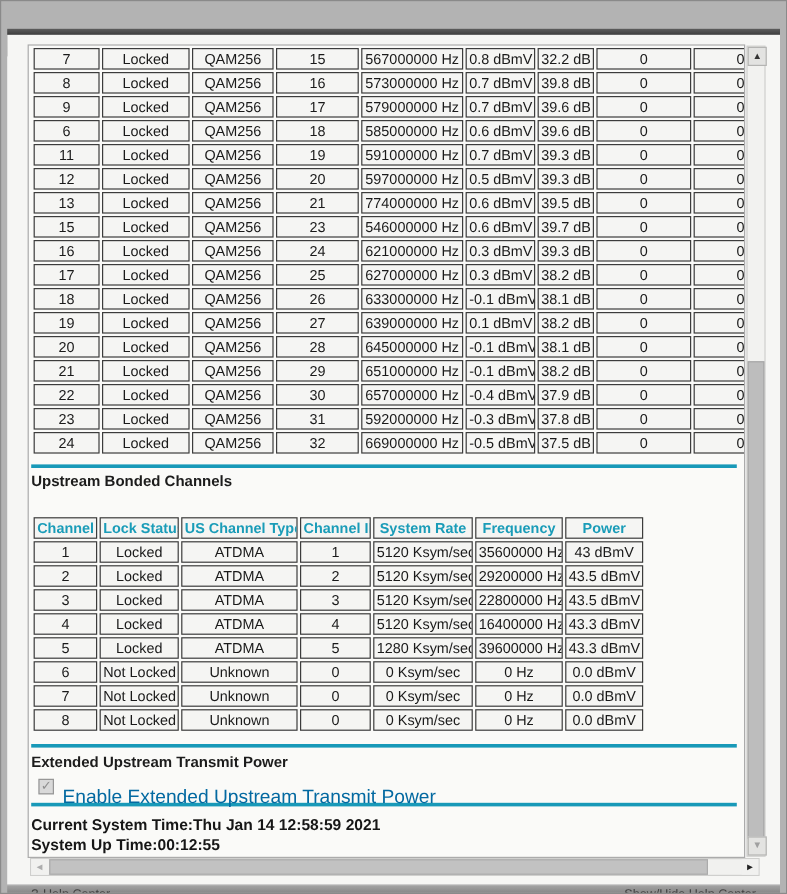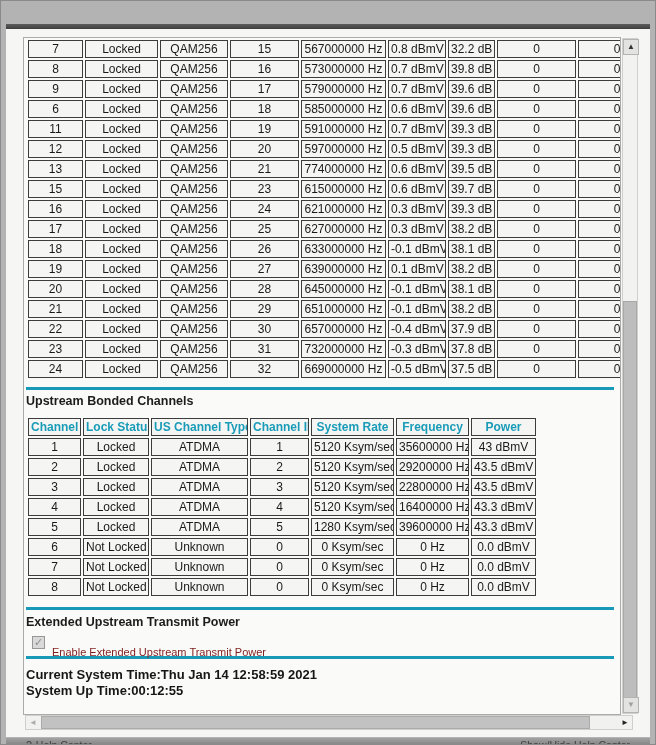--- a/index.html
+++ b/index.html
@@ -20,37 +20,37 @@
   
   .panel{position:absolute;left:5px;right:5px;top:28px;height:708px;background:#f6f6f4;}
 
   
   .viewport{position:absolute;left:17px;top:8px;width:598px;height:678px;background:#fafaf8;
     border:1px solid #ababab;box-sizing:border-box;overflow:hidden;}
   .content{position:absolute;left:2px;top:0;width:660px;}
 
   table{border-collapse:separate;border-spacing:2px;table-layout:fixed;}
   table.ds{width:632px;}
-  table.us{width:512px;margin-top:7px;}
+  table.us{width:512px;margin-top:20px;}
   td,th{border:1px solid var(--table-border);background:#f5f5f3;height:14px;line-height:14px;
     padding:1px 2px;font-size:12px;color:var(--text);text-align:center;overflow:hidden;white-space:nowrap;box-sizing:content-box;}
   th{font-weight:bold;color:var(--teal-text);}
 
   .rule{height:3px;background:var(--accent);width:588px;}
   .rule1{margin-top:7px;}
   .rule2{margin-top:9px;}
   .rule3{margin-top:6px;}
 
   .section-title{font-size:12.5px;font-weight:bold;color:#1c1c1c;margin-top:4px;line-height:15px;}
   .section-title.ext{margin-top:5px;}
 
   .checkbox-row{display:flex;align-items:center;margin-top:4px;height:16px;padding-left:6px;}
   .checkbox{width:13px;height:13px;background:#d9d9d9;border:1px solid #979797;box-sizing:border-box;
     color:#8f8f8f;font-size:11px;line-height:11px;text-align:center;}
-  .checkbox-label{margin-left:7px;font-size:11px;color:#7f1d1d;margin-top:20px;}
+  .checkbox-label{margin-left:7px;font-size:16px;color:#0369a1;margin-top:20px;}
 
   .time-line{font-size:13px;font-weight:bold;color:#161616;line-height:15px;}
   .time-line.first{margin-top:8px;}
   .time-line.second{margin-top:1px;}
 
   
   .vscroll{position:absolute;left:621px;top:37px;width:16px;height:676px;background:#f2f2f0;border:1px solid #cfcfcd;box-sizing:border-box;}
   .vscroll .btn{position:absolute;left:0;width:14px;height:14px;background:#e3e3e1;border:1px solid #b4b4b2;
     font-size:8px;line-height:13px;text-align:center;}
   .vscroll .up{top:0;color:#333;}
@@ -170,21 +170,21 @@
                 <td>0.6 dBmV</td>
                 <td>39.5 dB</td>
                 <td>0</td>
                 <td>0</td>
               </tr>
               <tr>
                 <td>15</td>
                 <td>Locked</td>
                 <td>QAM256</td>
                 <td>23</td>
-                <td>615000000 Hz</td>
+                <td>546000000 Hz</td>
                 <td>0.6 dBmV</td>
                 <td>39.7 dB</td>
                 <td>0</td>
                 <td>0</td>
               </tr>
               <tr>
                 <td>16</td>
                 <td>Locked</td>
                 <td>QAM256</td>
                 <td>24</td>
@@ -258,21 +258,21 @@
                 <td>-0.4 dBmV</td>
                 <td>37.9 dB</td>
                 <td>0</td>
                 <td>0</td>
               </tr>
               <tr>
                 <td>23</td>
                 <td>Locked</td>
                 <td>QAM256</td>
                 <td>31</td>
-                <td>732000000 Hz</td>
+                <td>592000000 Hz</td>
                 <td>-0.3 dBmV</td>
                 <td>37.8 dB</td>
                 <td>0</td>
                 <td>0</td>
               </tr>
               <tr>
                 <td>24</td>
                 <td>Locked</td>
                 <td>QAM256</td>
                 <td>32</td>

